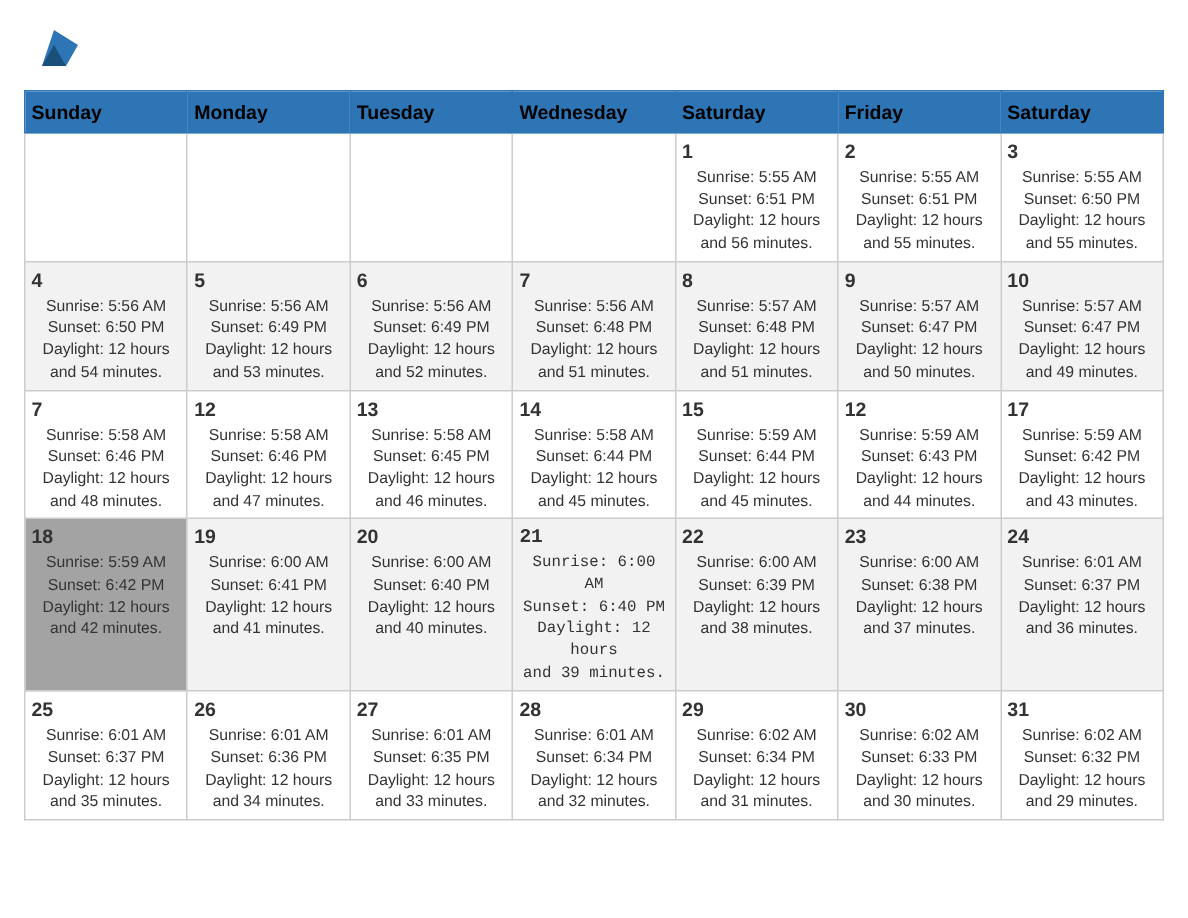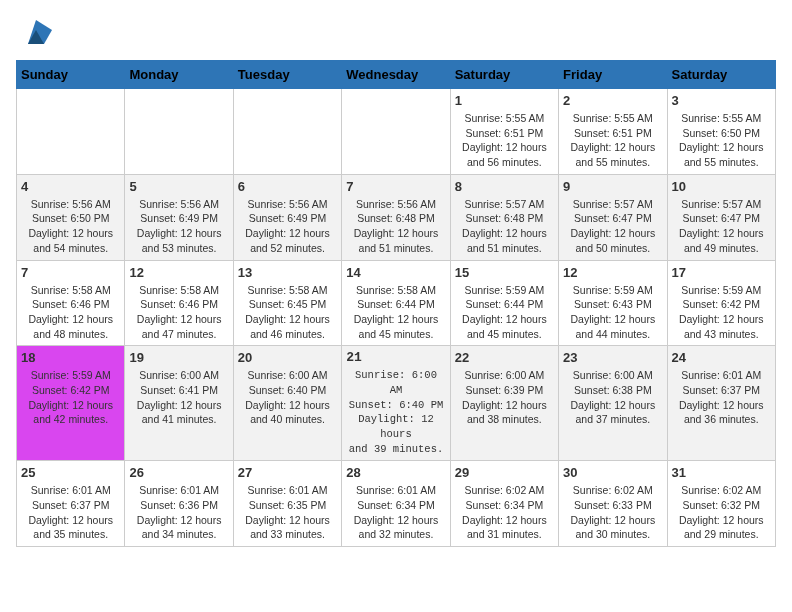--- a/index.html
+++ b/index.html
@@ -251,21 +251,21 @@
         </td>
         <td>
           <span class="day-num">17</span>
           <div class="day-detail" style="white-space: pre-line;">Sunrise: 5:59 AM
 Sunset: 6:42 PM
 Daylight: 12 hours
 and 43 minutes.</div>
         </td>
       </tr>
       <tr>
-        <td style="background: #d946ef; margin-left: 44px;">
+        <td style="background: #a3a3a3; margin-left: 44px;">
           <span class="day-num">18</span>
           <div class="day-detail" style="white-space: pre-line;">Sunrise: 5:59 AM
 Sunset: 6:42 PM
 Daylight: 12 hours
 and 42 minutes.</div>
         </td>
         <td style="background: rgb(242, 242, 242);">
           <span class="day-num">19</span>
           <div class="day-detail" style="white-space: pre-line;">Sunrise: 6:00 AM
 Sunset: 6:41 PM

